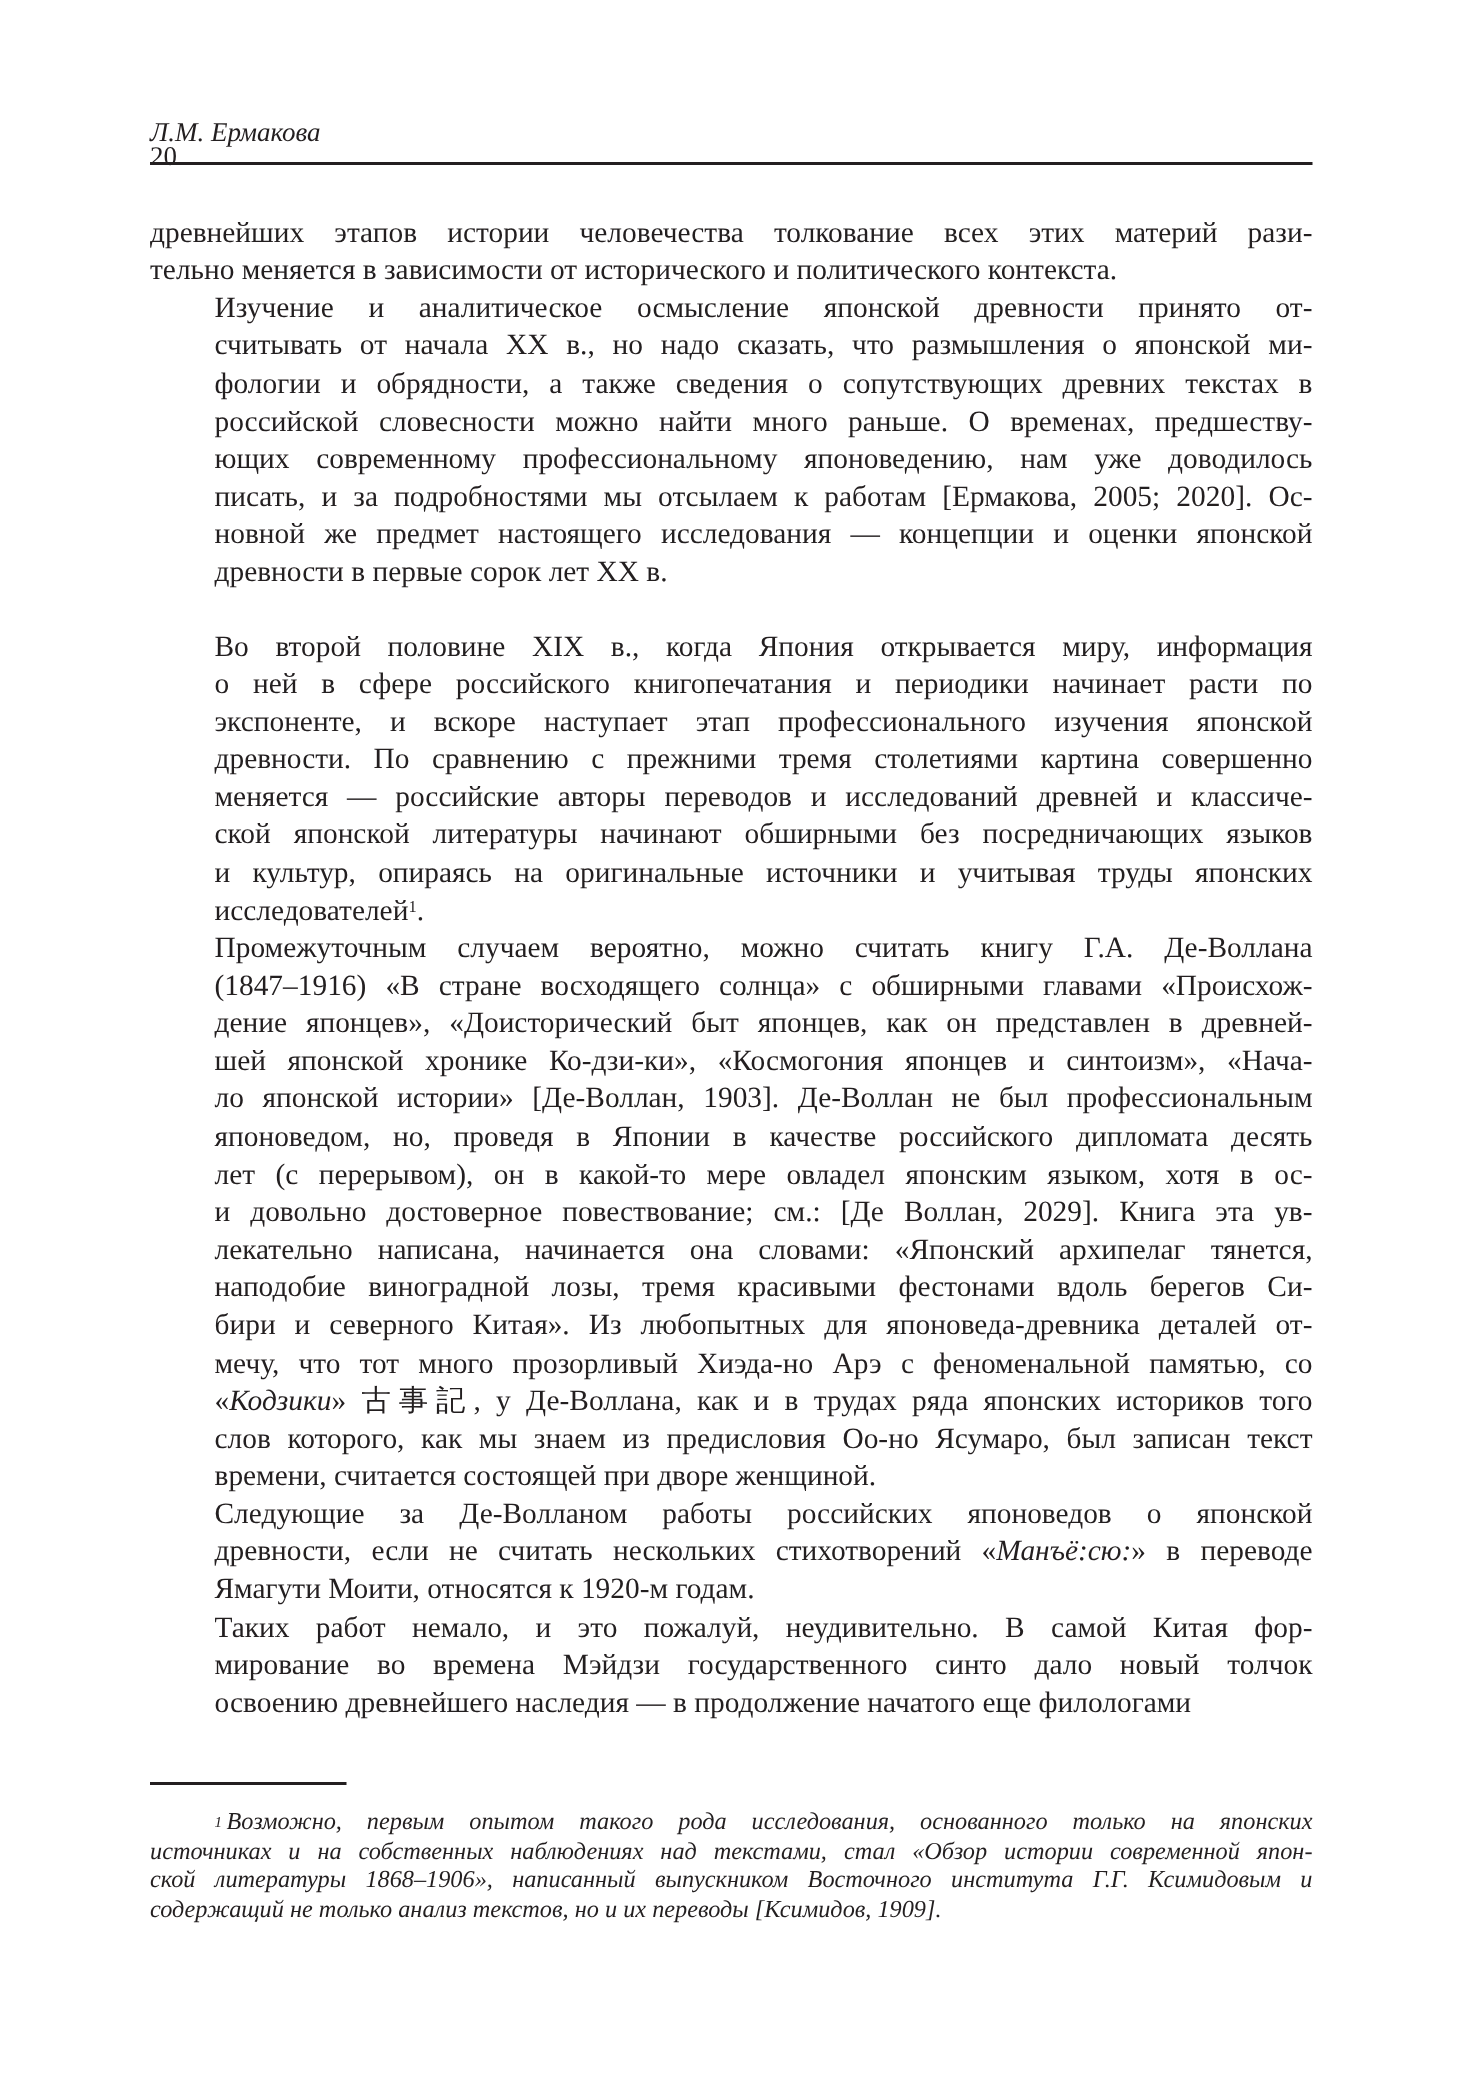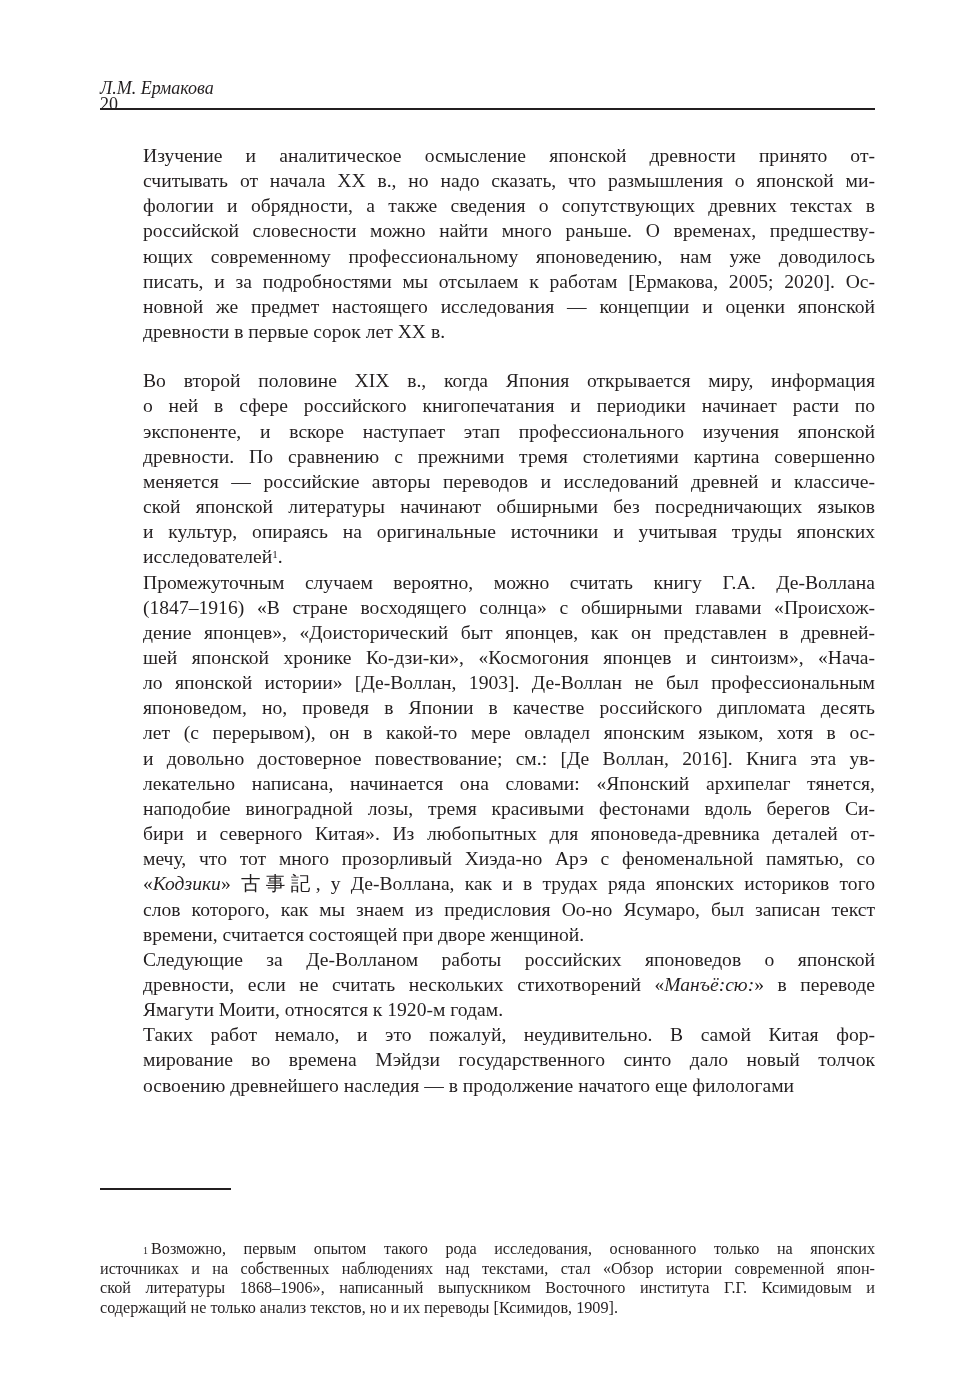--- a/index.html
+++ b/index.html
@@ -11,36 +11,40 @@
   .running-title { position: absolute; left: 0; right: 0; text-align: left; font-style: italic; }
   .head-rule { position: absolute; top: 108px; left: 0; width: 775px; height: 2px; background: #231f20; }
   .body-text { position: absolute; top: 143px; left: 0; width: 775px; font-size: 19.6px; line-height: 25.15px;
                text-align: justify; hyphens: manual; }
   .body-text p { margin: 0; text-indent: 0; }
   .body-text p.indent { text-indent: 43px; }
   .line { display: block; text-align: justify; text-align-last: justify; white-space: nowrap; overflow: visible; }
   .line.last { text-align-last: left; }
   sup { font-size: 11px; vertical-align: top; position: relative; top: -2px; }
   .fn-rule { position: absolute; top: 1188px; left: 0; width: 131px; height: 2px; background: #231f20; }
-  .footnotes { position: absolute; top: 1240px; left: 0; width: 775px; font-size: 16.2px; line-height: 19.6px; }
+  .footnotes { position: absolute; top: 1205px; left: 0; width: 775px; font-size: 16.2px; line-height: 19.6px; font-style: italic; }
   .footnotes p { margin: 0; }
   .fn-mark { font-size: 10px; vertical-align: top; position: relative; top: 1px; margin-left: 43px; margin-right: 3px; }
   i { font-style: italic; }
 </style>
 </head>
 <body>
 
 <div class="page">
   <div class="running-head">
     <span class="page-number">20</span>
     <span class="running-title">Л.М. Ермакова</span>
   </div>
   <div class="head-rule"></div>
 
   <div class="body-text" id="body-text">
+      <p class="">
+        <span class="line">древнейших этапов истории человечества толкование всех этих материй рази-</span>
+        <span class="line last">тельно меняется в зависимости от исторического и политического контекста.</span>
+      </p>
       <p class="indent">
         <span class="line" style="text-indent: 43px;">Изучение и аналитическое осмысление японской древности принято от-</span>
         <span class="line">считывать от начала XX в., но надо сказать, что размышления о японской ми-</span>
         <span class="line">фологии и обрядности, а также сведения о сопутствующих древних текстах в</span>
         <span class="line">российской словесности можно найти много раньше. О временах, предшеству-</span>
         <span class="line">ющих современному профессиональному японоведению, нам уже доводилось</span>
         <span class="line">писать, и за подробностями мы отсылаем к работам [Ермакова, 2005; 2020]. Ос-</span>
         <span class="line">новной же предмет настоящего исследования — концепции и оценки японской</span>
         <span class="line last">древности в первые сорок лет XX в.</span>
       </p>
@@ -55,21 +59,21 @@
         <span class="line last">исследователей<sup>1</sup><span>.</span></span>
       </p>
       <p class="indent">
         <span class="line" style="text-indent: 43px;">Промежуточным случаем вероятно, можно считать книгу Г.А. Де-Воллана</span>
         <span class="line">(1847–1916) «В стране восходящего солнца» с обширными главами «Происхож-</span>
         <span class="line">дение японцев», «Доисторический быт японцев, как он представлен в древней-</span>
         <span class="line">шей японской хронике Ко-дзи-ки», «Космогония японцев и синтоизм», «Нача-</span>
         <span class="line">ло японской истории» [Де-Воллан, 1903]. Де-Воллан не был профессиональным</span>
         <span class="line">японоведом, но, проведя в Японии в качестве российского дипломата десять</span>
         <span class="line">лет (с перерывом), он в какой-то мере овладел японским языком, хотя в ос-</span>
-        <span class="line">и довольно достоверное повествование; см.: [Де Воллан, 2016]. Книга эта ув-</span>
+        <span class="line">и довольно достоверное повествование; см.: [Де Воллан, 2029]. Книга эта ув-</span>
         <span class="line">лекательно написана, начинается она словами: «Японский архипелаг тянется,</span>
         <span class="line">наподобие виноградной лозы, тремя красивыми фестонами вдоль берегов Си-</span>
         <span class="line">бири и северного Китая». Из любопытных для японоведа-древника деталей от-</span>
         <span class="line">мечу, что тот много прозорливый Хиэда-но Арэ с феноменальной памятью, со</span>
         <span class="line"><span>«</span><i>Кодзики</i><span>»</span><span> 古事記</span><span>, у Де-Воллана, как и в трудах ряда японских историков того</span></span>
         <span class="line">слов которого, как мы знаем из предисловия Оо-но Ясумаро, был записан текст</span>
         <span class="line last">времени, считается состоящей при дворе женщиной.</span>
       </p>
       <p class="indent">
         <span class="line" style="text-indent: 43px;">Следующие за Де-Волланом работы российских японоведов о японской</span>

